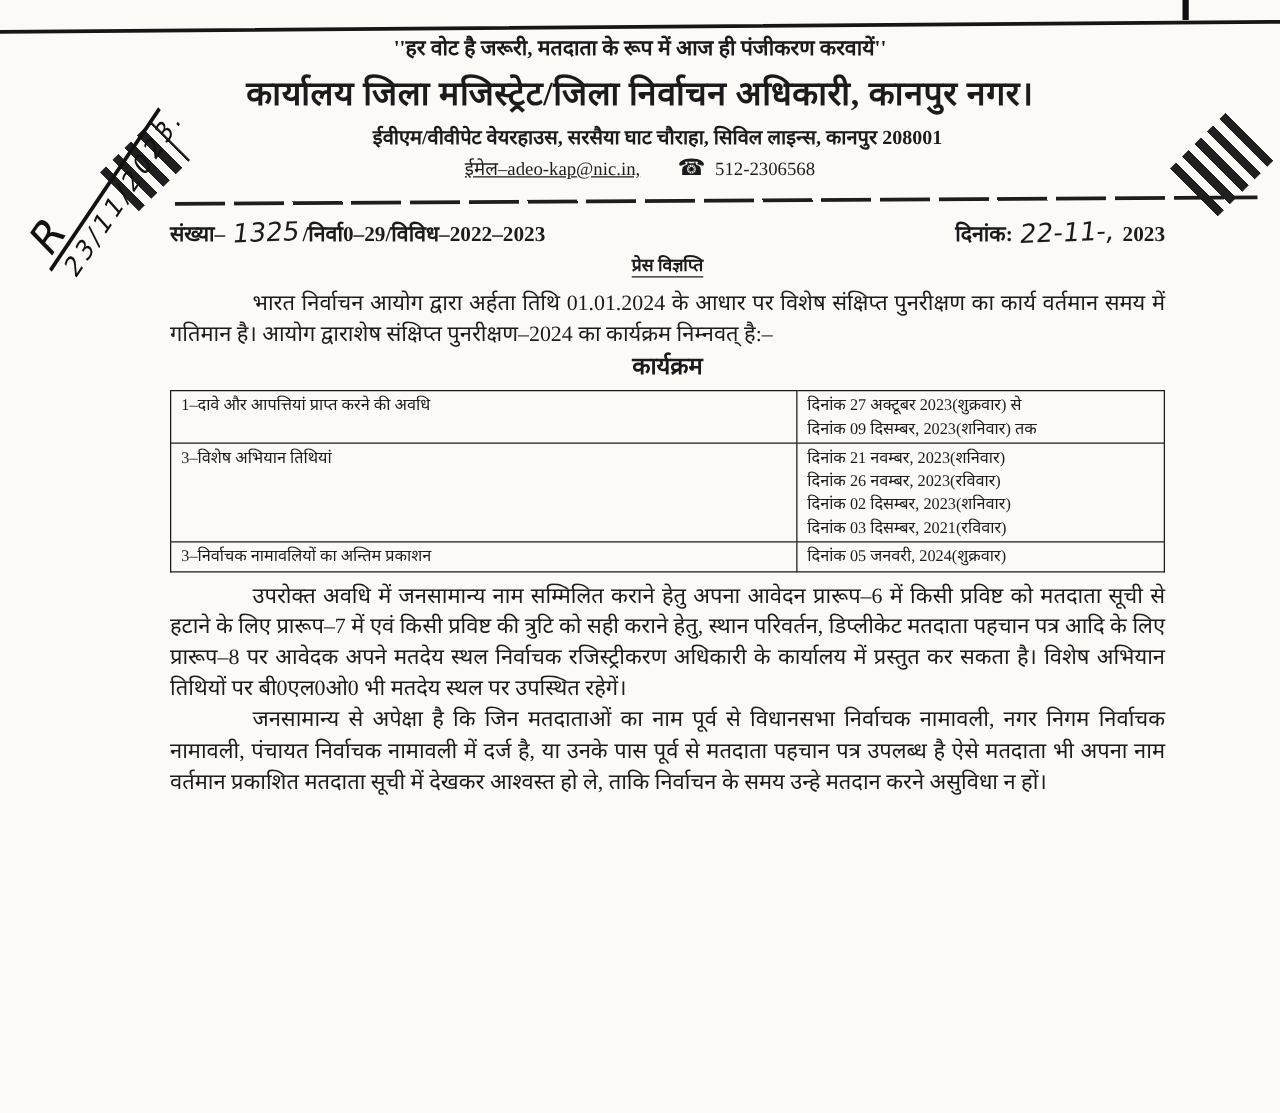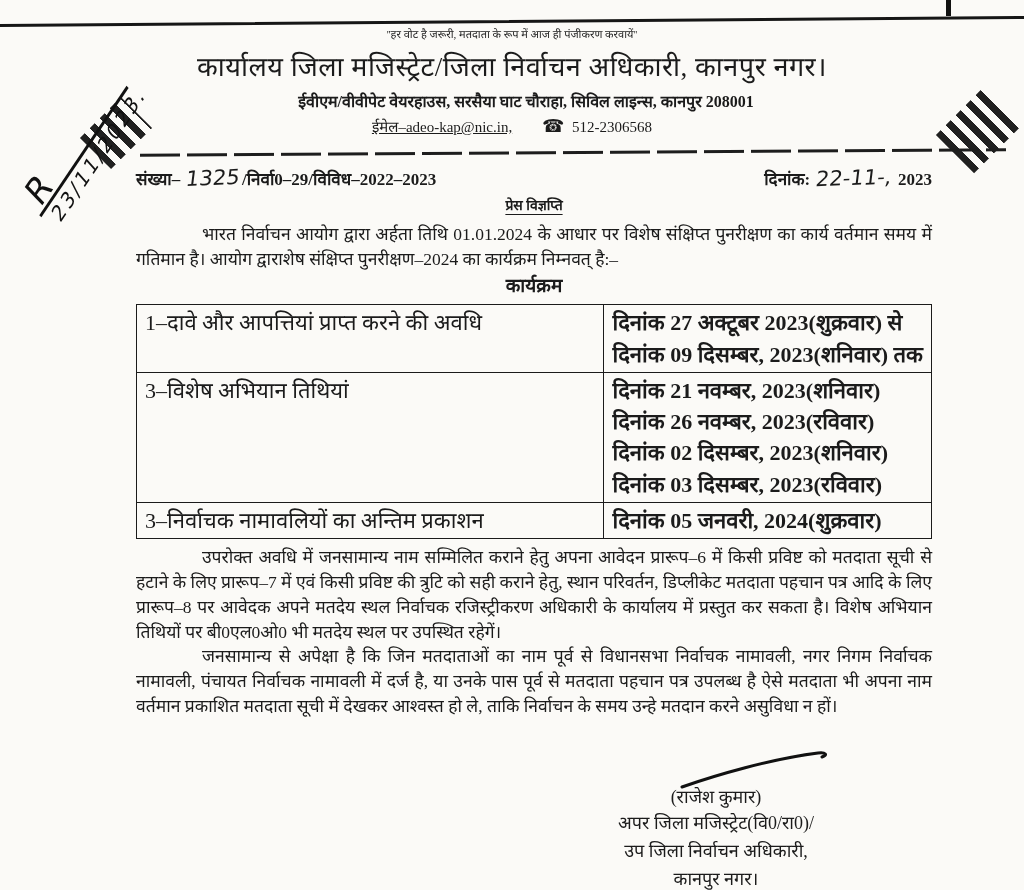--- a/index.html
+++ b/index.html
@@ -24,45 +24,45 @@
   .received-note{
     position:absolute;left:16px;top:196px;width:190px;
     transform:rotate(-56deg);transform-origin:0 0;
     font-family:"DejaVu Sans", sans-serif;color:#111;
   }
   .received-note .initial{font-size:34px;line-height:30px;padding-left:6px;border-bottom:3px solid #111;width:150px;transform:skewX(-12deg);}
   .received-note .rdate{font-size:20px;letter-spacing:3px;transform:skewX(-14deg);padding-left:4px;}
 
   
   .header{padding-top:26px;text-align:center;}
-  .slogan{font-weight:400;font-size:11px;}
-  .office-title{font-weight:400;font-size:27px;margin-top:6px;letter-spacing:.5px;}
+  .slogan{font-weight:700;font-size:17px;}
+  .office-title{font-weight:700;font-size:27px;margin-top:6px;letter-spacing:.5px;}
   .address{font-weight:700;font-size:16px;margin-top:6px;padding-left:28px;}
   .email-line{font-weight:400;font-size:15px;margin-top:3px;}
   .email{text-decoration:underline;}
   .phone-icon{font-size:18px;margin:0 4px 0 26px;}
   .rule-dashed{
     margin:14px 18px 0 140px;height:3px;
     background:repeating-linear-gradient(to right,#1d1d1d 0 40px,transparent 40px 47px);
     transform:rotate(-0.35deg);
   }
 
   
   .content{margin:10px 92px 0 136px;width:796px;font-size:17.5px;line-height:1.42;}
   .refline{display:flex;justify-content:space-between;align-items:baseline;font-size:17px;font-weight:700;}
   .refline .hw{font-size:21px;margin:0 2px;}
   .press-title{text-align:center;font-size:14px;font-weight:700;text-decoration:underline;text-underline-offset:4px;margin-top:2px;}
   .para{text-align:justify;margin-top:6px;}
   .indent{text-indent:66px;}
   .schedule-heading{text-align:center;font-weight:700;font-size:19px;margin-top:2px;}
 
-  table.schedule{border-collapse:collapse;width:100%;margin-top:4px;font-size:22px;}
+  table.schedule{border-collapse:collapse;width:100%;margin-top:4px;font-size:13px;}
   table.schedule td{border:1.6px solid #1b1b1b;vertical-align:top;padding:2px 8px;}
   td.c1{width:63%;}
-  td.c2{width:37%;font-weight:bold;}
+  td.c2{width:37%;}
   .dline{white-space:nowrap;}
 
   
   .sig-block{margin:28px 56px 0 auto;width:320px;text-align:center;font-size:18px;font-weight:400;}
   .sig-stroke{display:block;margin:0 auto -6px 120px;}
   .sig-name{font-size:18px;}
   .sig-line{line-height:1.55;}
 </style>
 </head>
 <body>
@@ -123,39 +123,30 @@
             <div class="dline">दिनांक 27 अक्टूबर 2023(शुक्रवार) से</div>
             <div class="dline">दिनांक 09 दिसम्बर, 2023(शनिवार) तक</div>
           </td>
         </tr>
         <tr>
           <td class="c1">3–विशेष अभियान तिथियां</td>
           <td class="c2">
             <div class="dline">दिनांक 21 नवम्बर, 2023(शनिवार)</div>
             <div class="dline">दिनांक 26 नवम्बर, 2023(रविवार)</div>
             <div class="dline">दिनांक 02 दिसम्बर, 2023(शनिवार)</div>
-            <div class="dline">दिनांक 03 दिसम्बर, 2023(रविवार)</div>
+            <div class="dline">दिनांक 03 दिसम्बर, 2021(रविवार)</div>
           </td>
         </tr>
         <tr>
           <td class="c1">3–निर्वाचक नामावलियों का अन्तिम प्रकाशन</td>
           <td class="c2">
             <div class="dline">दिनांक 05 जनवरी, 2024(शुक्रवार)</div>
           </td>
         </tr>
       </tbody>
     </table>
 
     <div class="para indent">उपरोक्त अवधि में जनसामान्य नाम सम्मिलित कराने हेतु अपना आवेदन प्रारूप–6 में किसी प्रविष्ट को मतदाता सूची से हटाने के लिए प्रारूप–7 में एवं किसी प्रविष्ट की त्रुटि को सही कराने हेतु, स्थान परिवर्तन, डिप्लीकेट मतदाता पहचान पत्र आदि के लिए प्रारूप–8 पर आवेदक अपने मतदेय स्थल निर्वाचक रजिस्ट्रीकरण अधिकारी के कार्यालय में प्रस्तुत कर सकता है। विशेष अभियान तिथियों पर बी0एल0ओ0 भी मतदेय स्थल पर उपस्थित रहेगें।</div>
     <div class="para indent" style="margin-top:0;">जनसामान्य से अपेक्षा है कि जिन मतदाताओं का नाम पूर्व से विधानसभा निर्वाचक नामावली, नगर निगम निर्वाचक नामावली, पंचायत निर्वाचक नामावली में दर्ज है, या उनके पास पूर्व से मतदाता पहचान पत्र उपलब्ध है ऐसे मतदाता भी अपना नाम वर्तमान प्रकाशित मतदाता सूची में देखकर आश्वस्त हो ले, ताकि निर्वाचन के समय उन्हे मतदान करने असुविधा न हों।</div>
 
-    <div class="sig-block">
-      <svg class="sig-stroke" width="160" height="44" viewBox="0 0 160 44">
-        <path d="M6 40 C 40 28, 95 12, 142 6 C 150 5, 152 8, 146 10" stroke="#111" stroke-width="3" fill="none" stroke-linecap="round"></path>
-      </svg>
-      <div class="sig-name">(राजेश कुमार)</div>
-      <div class="sig-line">अपर जिला मजिस्ट्रेट(वि0/रा0)/</div>
-      <div class="sig-line">उप जिला निर्वाचन अधिकारी,</div>
-      <div class="sig-line">कानपुर नगर।</div>
-    </div>
 
   </div>
 </div>
 
 </body></html>

